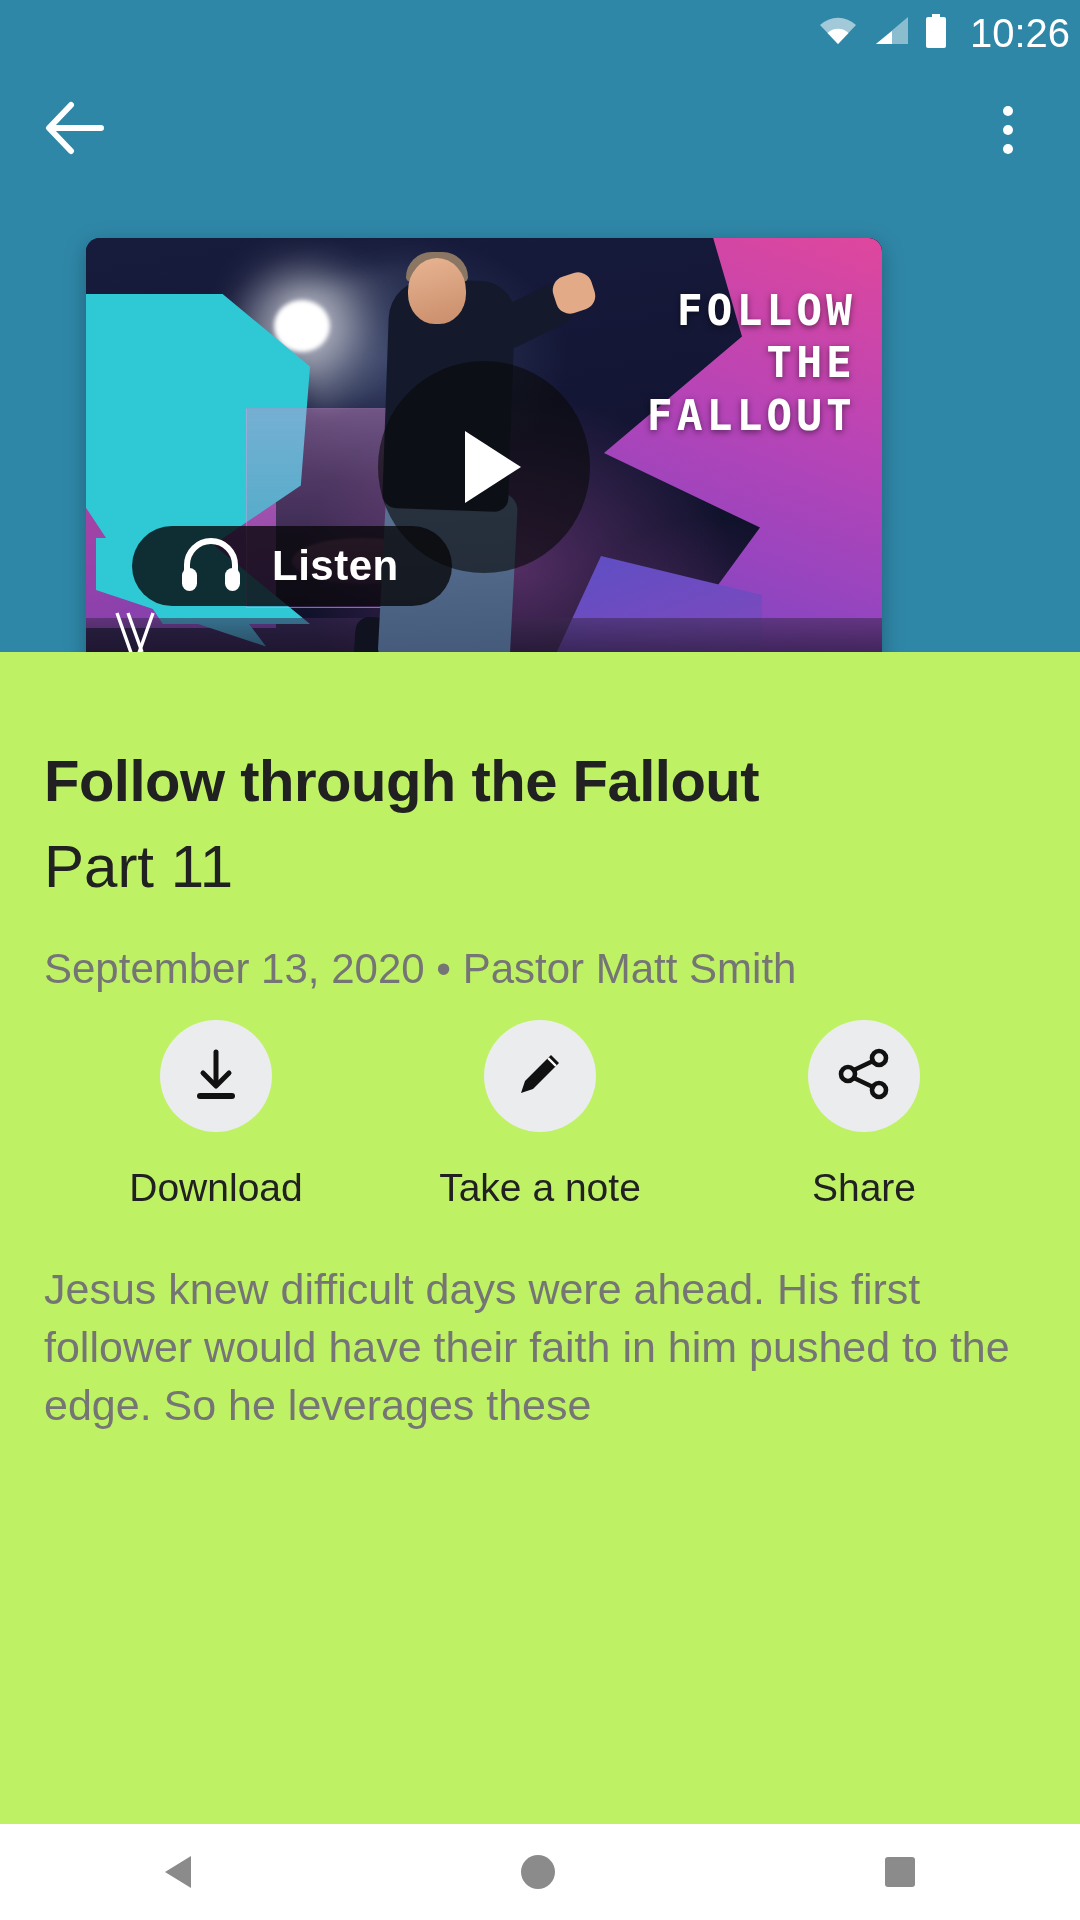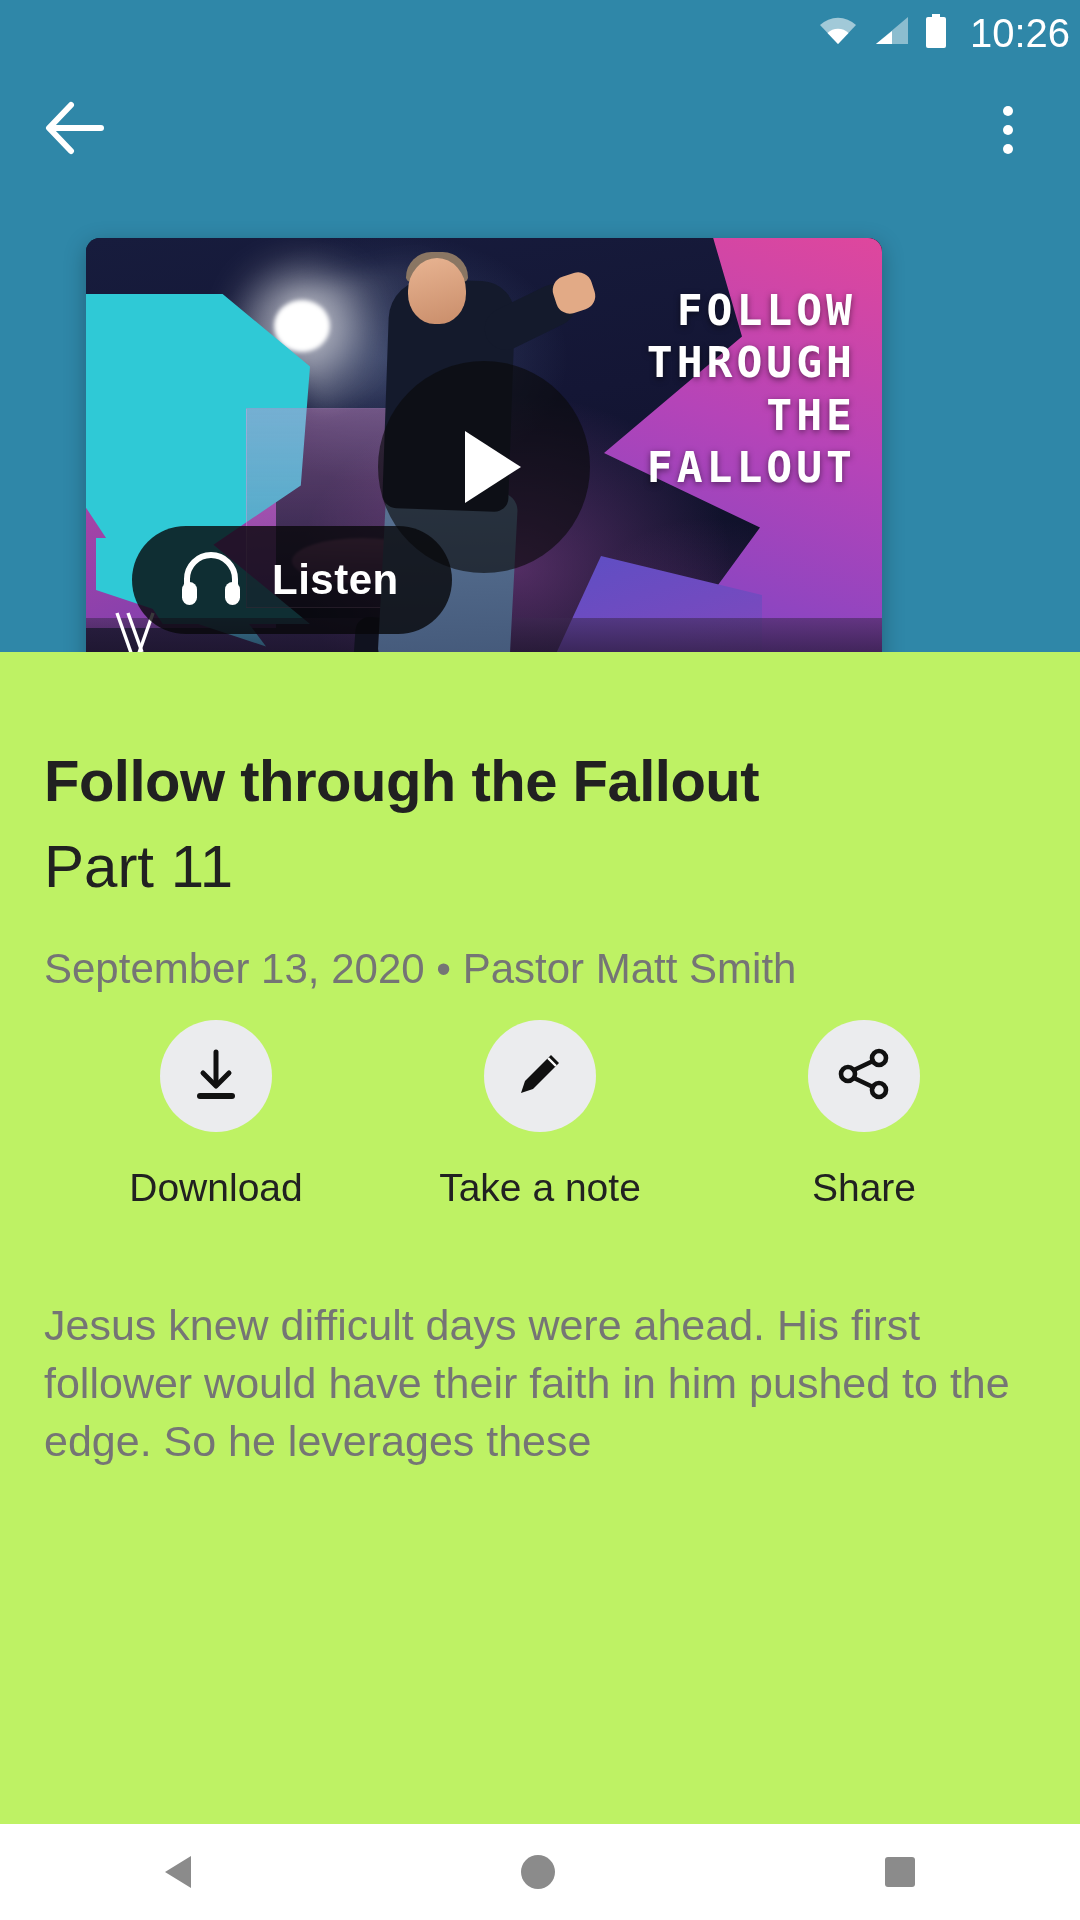--- a/index.html
+++ b/index.html
@@ -191,21 +191,21 @@
   .play-tri{
     width:0; height:0; margin-left:18px;
     border-left:56px solid #ffffff;
     border-top:36px solid transparent;
     border-bottom:36px solid transparent;
   }
 
   
   .listen-pill{
     position:absolute; left:46px; top:288px;
-    width:320px; height:108px;
+    width:320px; height:80px;
     border-radius:58px;
     background:rgba(8,8,10,0.80);
     display:flex; align-items:center; gap:30px;
     padding-left:48px;
   }
   .listen-label{
     color:#ffffff; font-size:42px; font-weight:700; letter-spacing:0.5px;
   }
 
   
@@ -242,21 +242,21 @@
     width:112px; height:112px; border-radius:50%;
     background:#ebecee;
     display:flex; align-items:center; justify-content:center;
   }
   .action-label{
     margin-top:34px; font-size:39px; color:#212121; font-weight:400;
   }
 
   
   .desc{
-    position:absolute; left:44px; top:644px; width:1000px;
+    position:absolute; left:44px; top:608px; width:1000px;
     font-size:43px; line-height:1.35; color:#757575; font-weight:400;
   }
 
   
   .nav-bar{
     position:absolute; left:0; bottom:0; width:1080px; height:96px;
     background:#ffffff;
     display:flex; align-items:center; justify-content:space-around;
   }
   .nav-back{
@@ -328,21 +328,20 @@
     <div class="fig-leg"></div>
     <div class="fig-jeans"></div>
     <div class="fig-torso"></div>
     <div class="fig-arm"></div>
     <div class="fig-hand"></div>
     <div class="fig-hair"></div>
     <div class="fig-head"></div>
 
     <div class="pixel-title">
       <div>FOLLOW</div>
-      <div>THROUGH</div>
       <div>THE</div>
       <div>FALLOUT</div>
     </div>
 
     <span class="v-logo">
       <svg width="46" height="58" viewBox="0 0 46 58">
         <path d="M5 3 L23 54" stroke="#ffffff" stroke-width="3.4" fill="none"></path>
         <path d="M23 54 L41 3" stroke="#ffffff" stroke-width="3.4" fill="none"></path>
         <path d="M16 3 L30 42" stroke="#ffffff" stroke-width="3.4" fill="none"></path>
       </svg>

